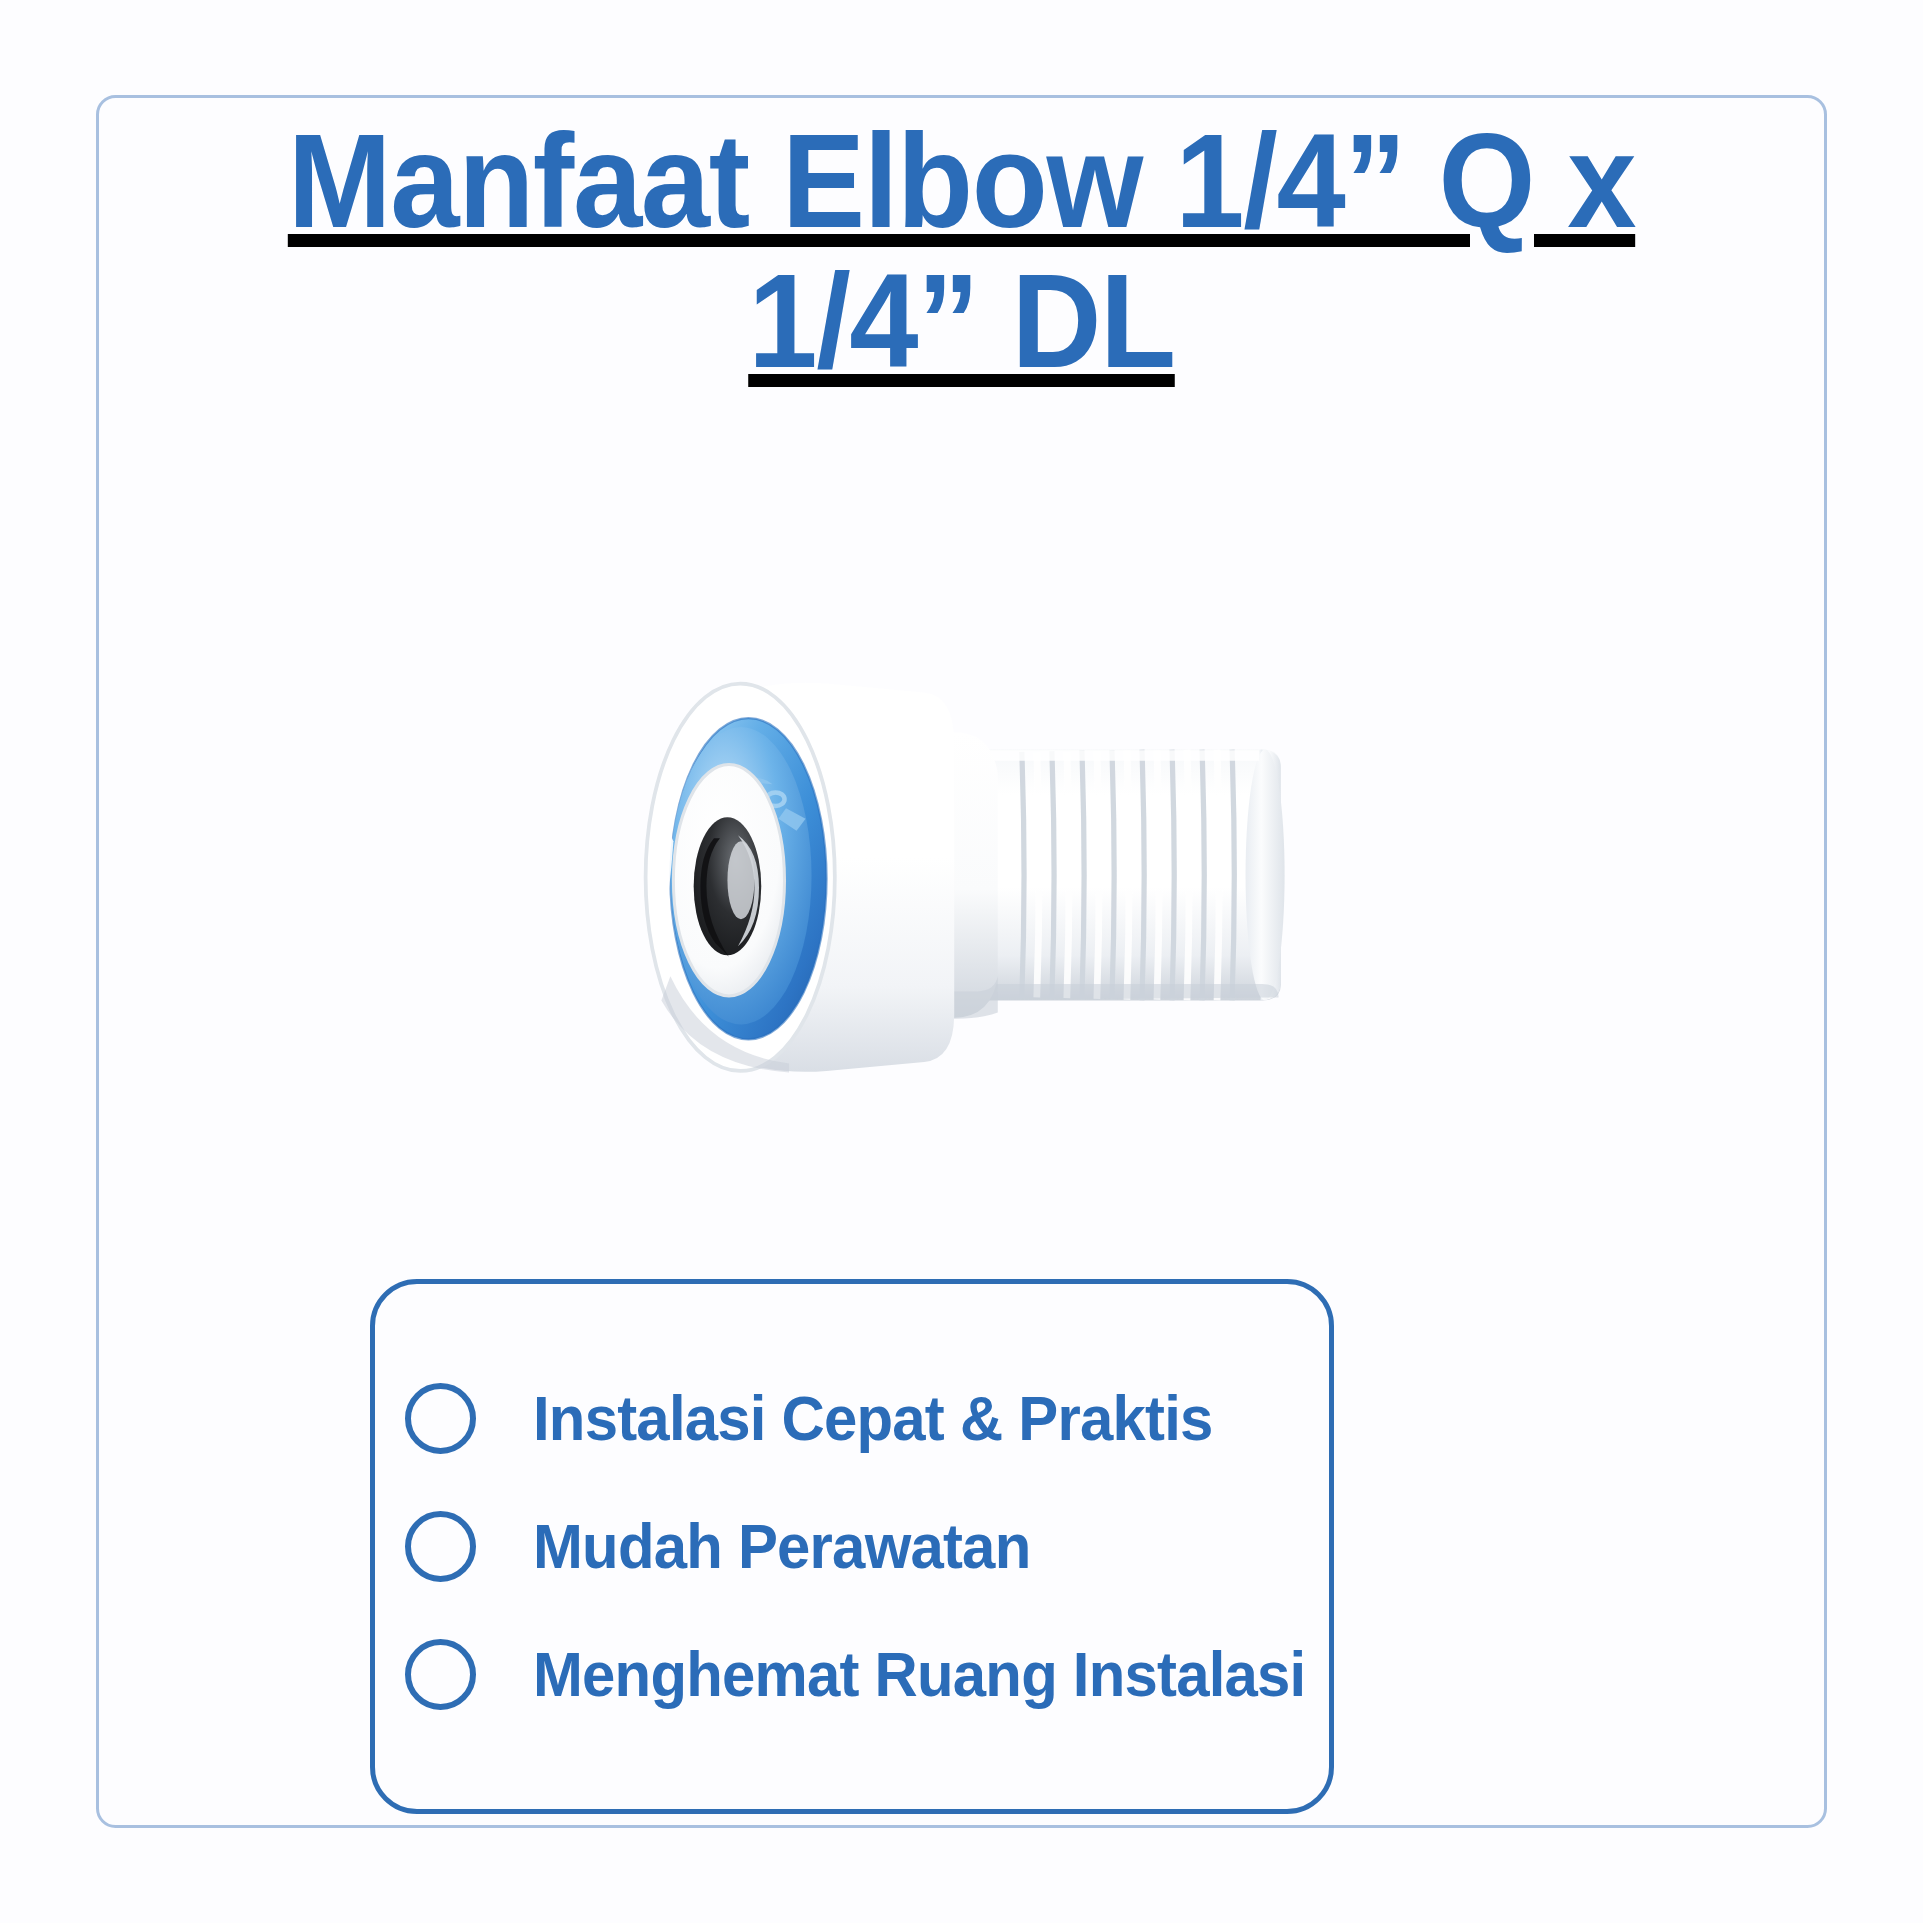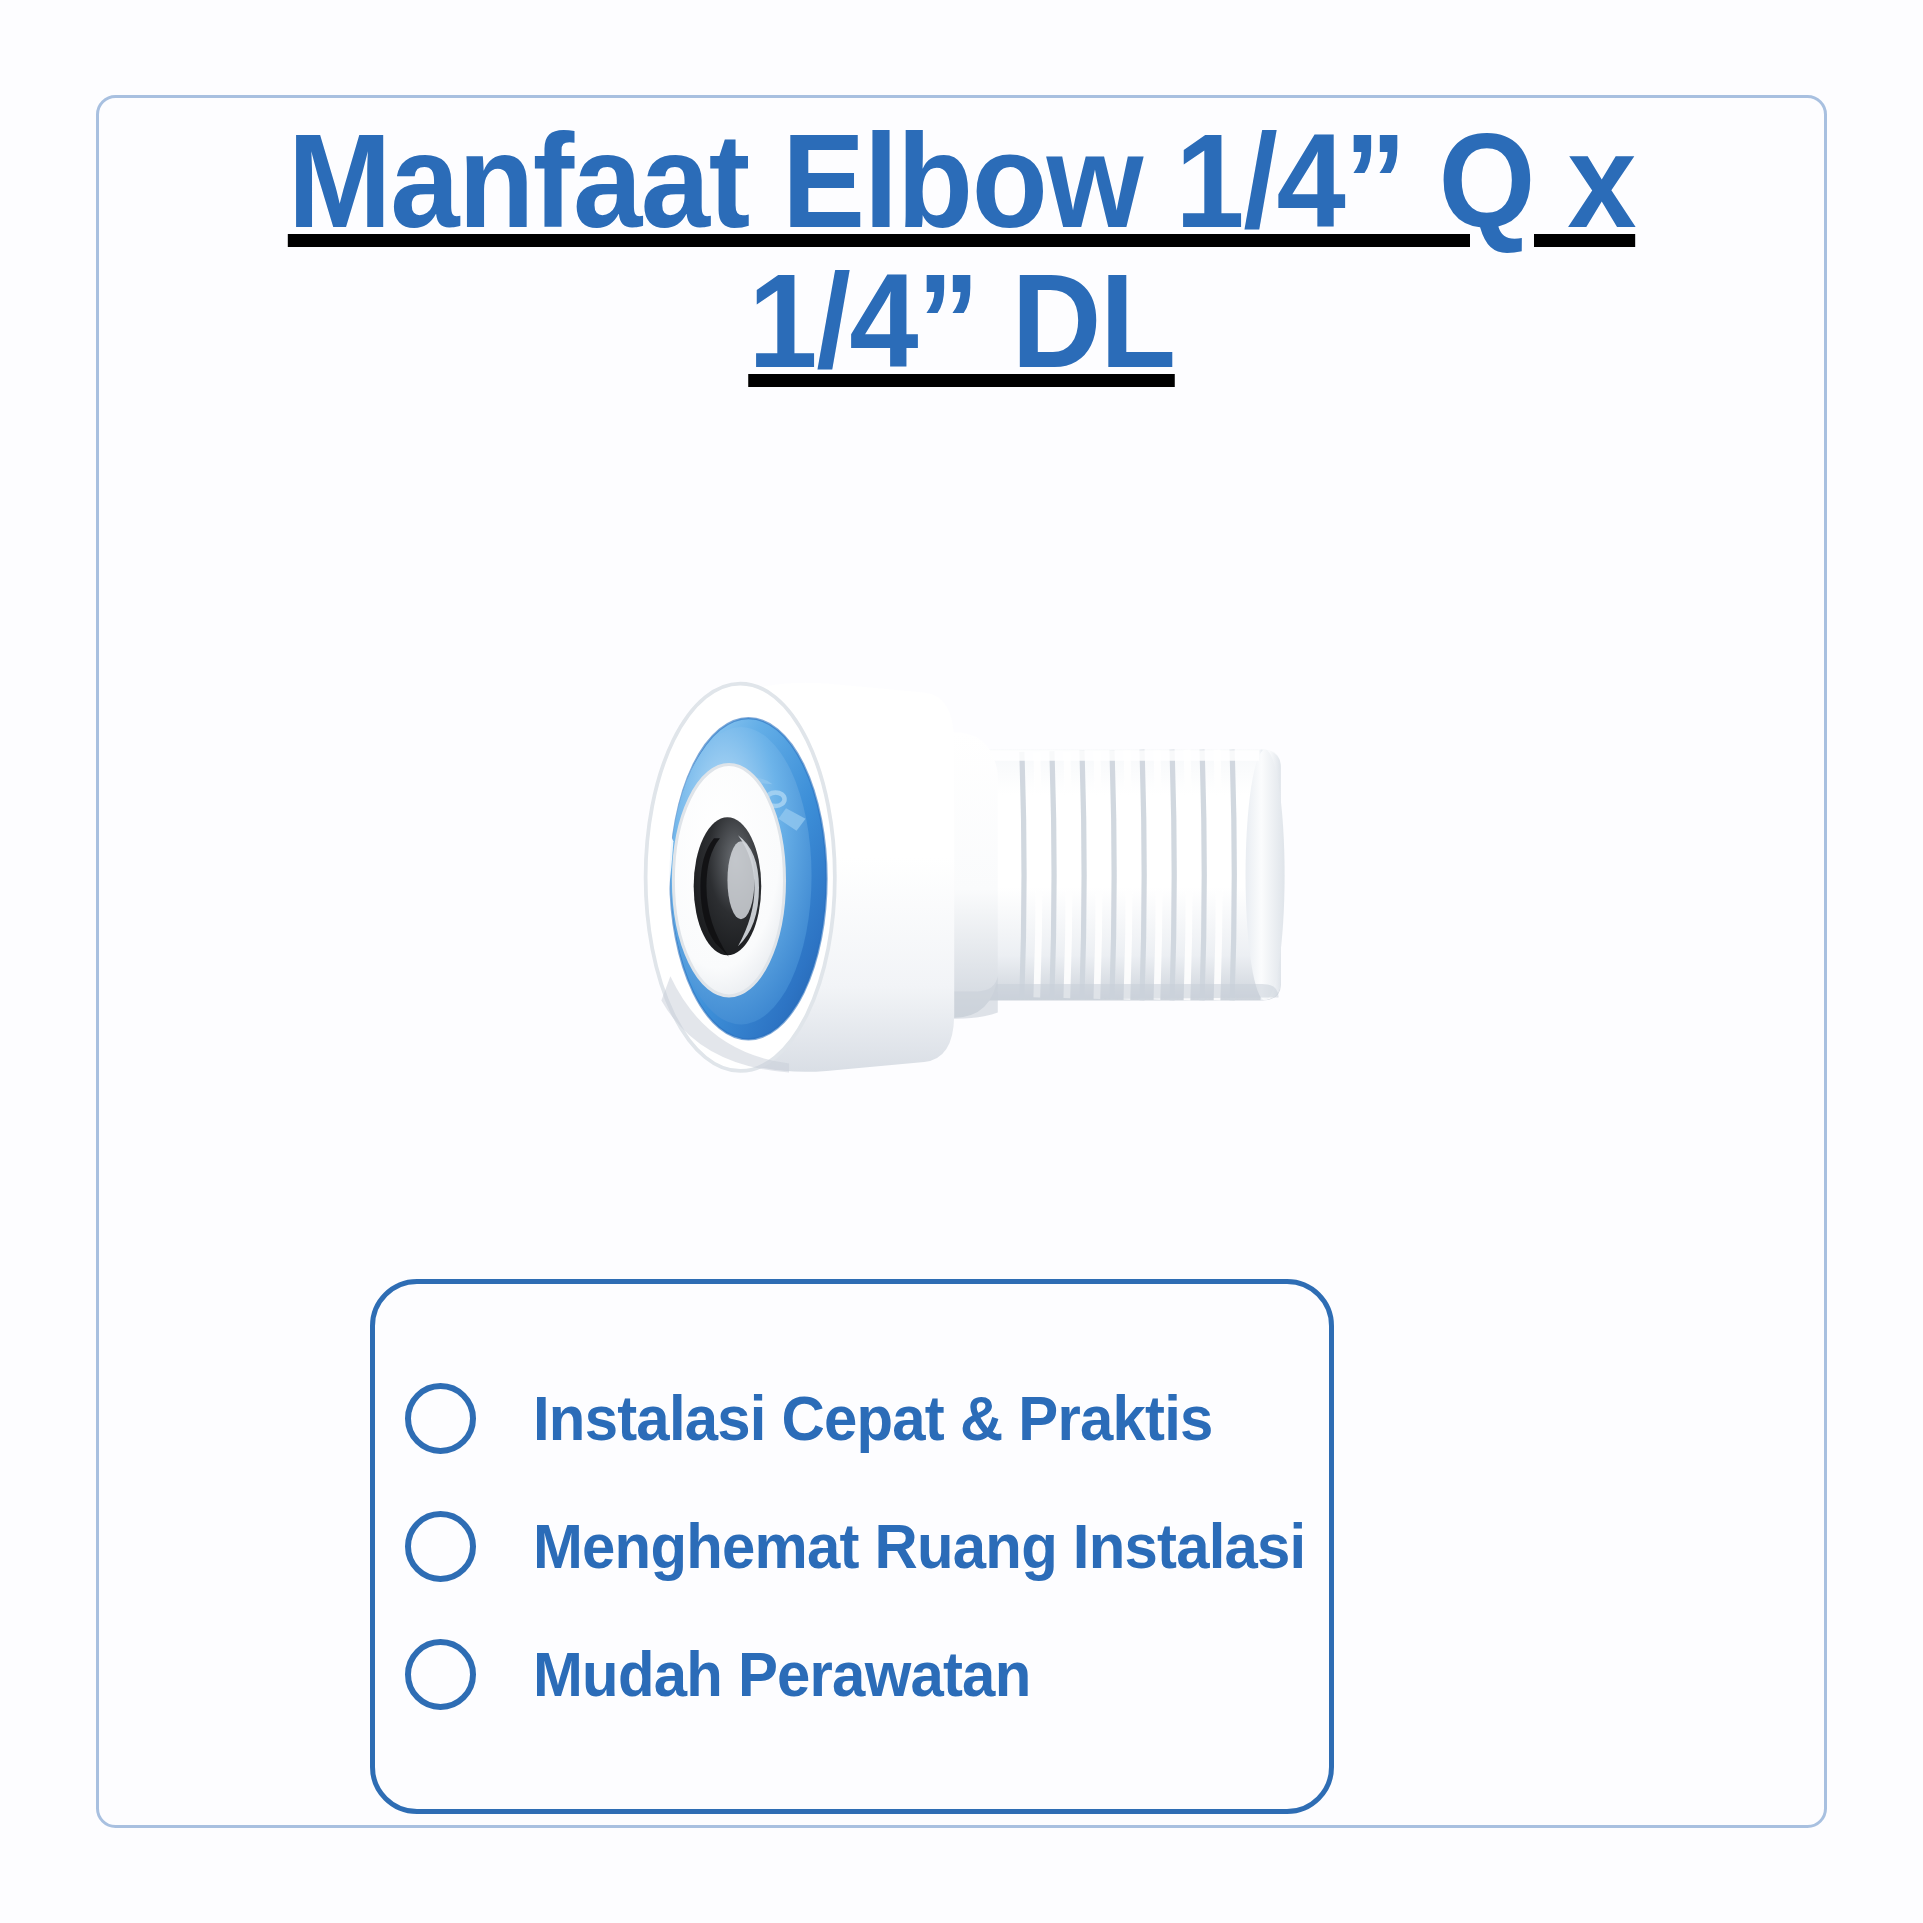--- a/index.html
+++ b/index.html
@@ -255,25 +255,25 @@
     <div id="benefits-list">
 
       <div class="benefit-row">
         <span class="benefit-bullet"></span>
         <span class="benefit-label">Instalasi Cepat &amp; Praktis</span>
       </div>
 
 
       <div class="benefit-row">
         <span class="benefit-bullet"></span>
+        <span class="benefit-label">Mudah Perawatan</span>
+      </div>
+
+      <div class="benefit-row">
+        <span class="benefit-bullet"></span>
         <span class="benefit-label">Menghemat Ruang Instalasi</span>
       </div>
 
-      <div class="benefit-row">
-        <span class="benefit-bullet"></span>
-        <span class="benefit-label">Mudah Perawatan</span>
-      </div>
-
     </div>
   </div>
 
 </div>
 
 
 </body></html>

